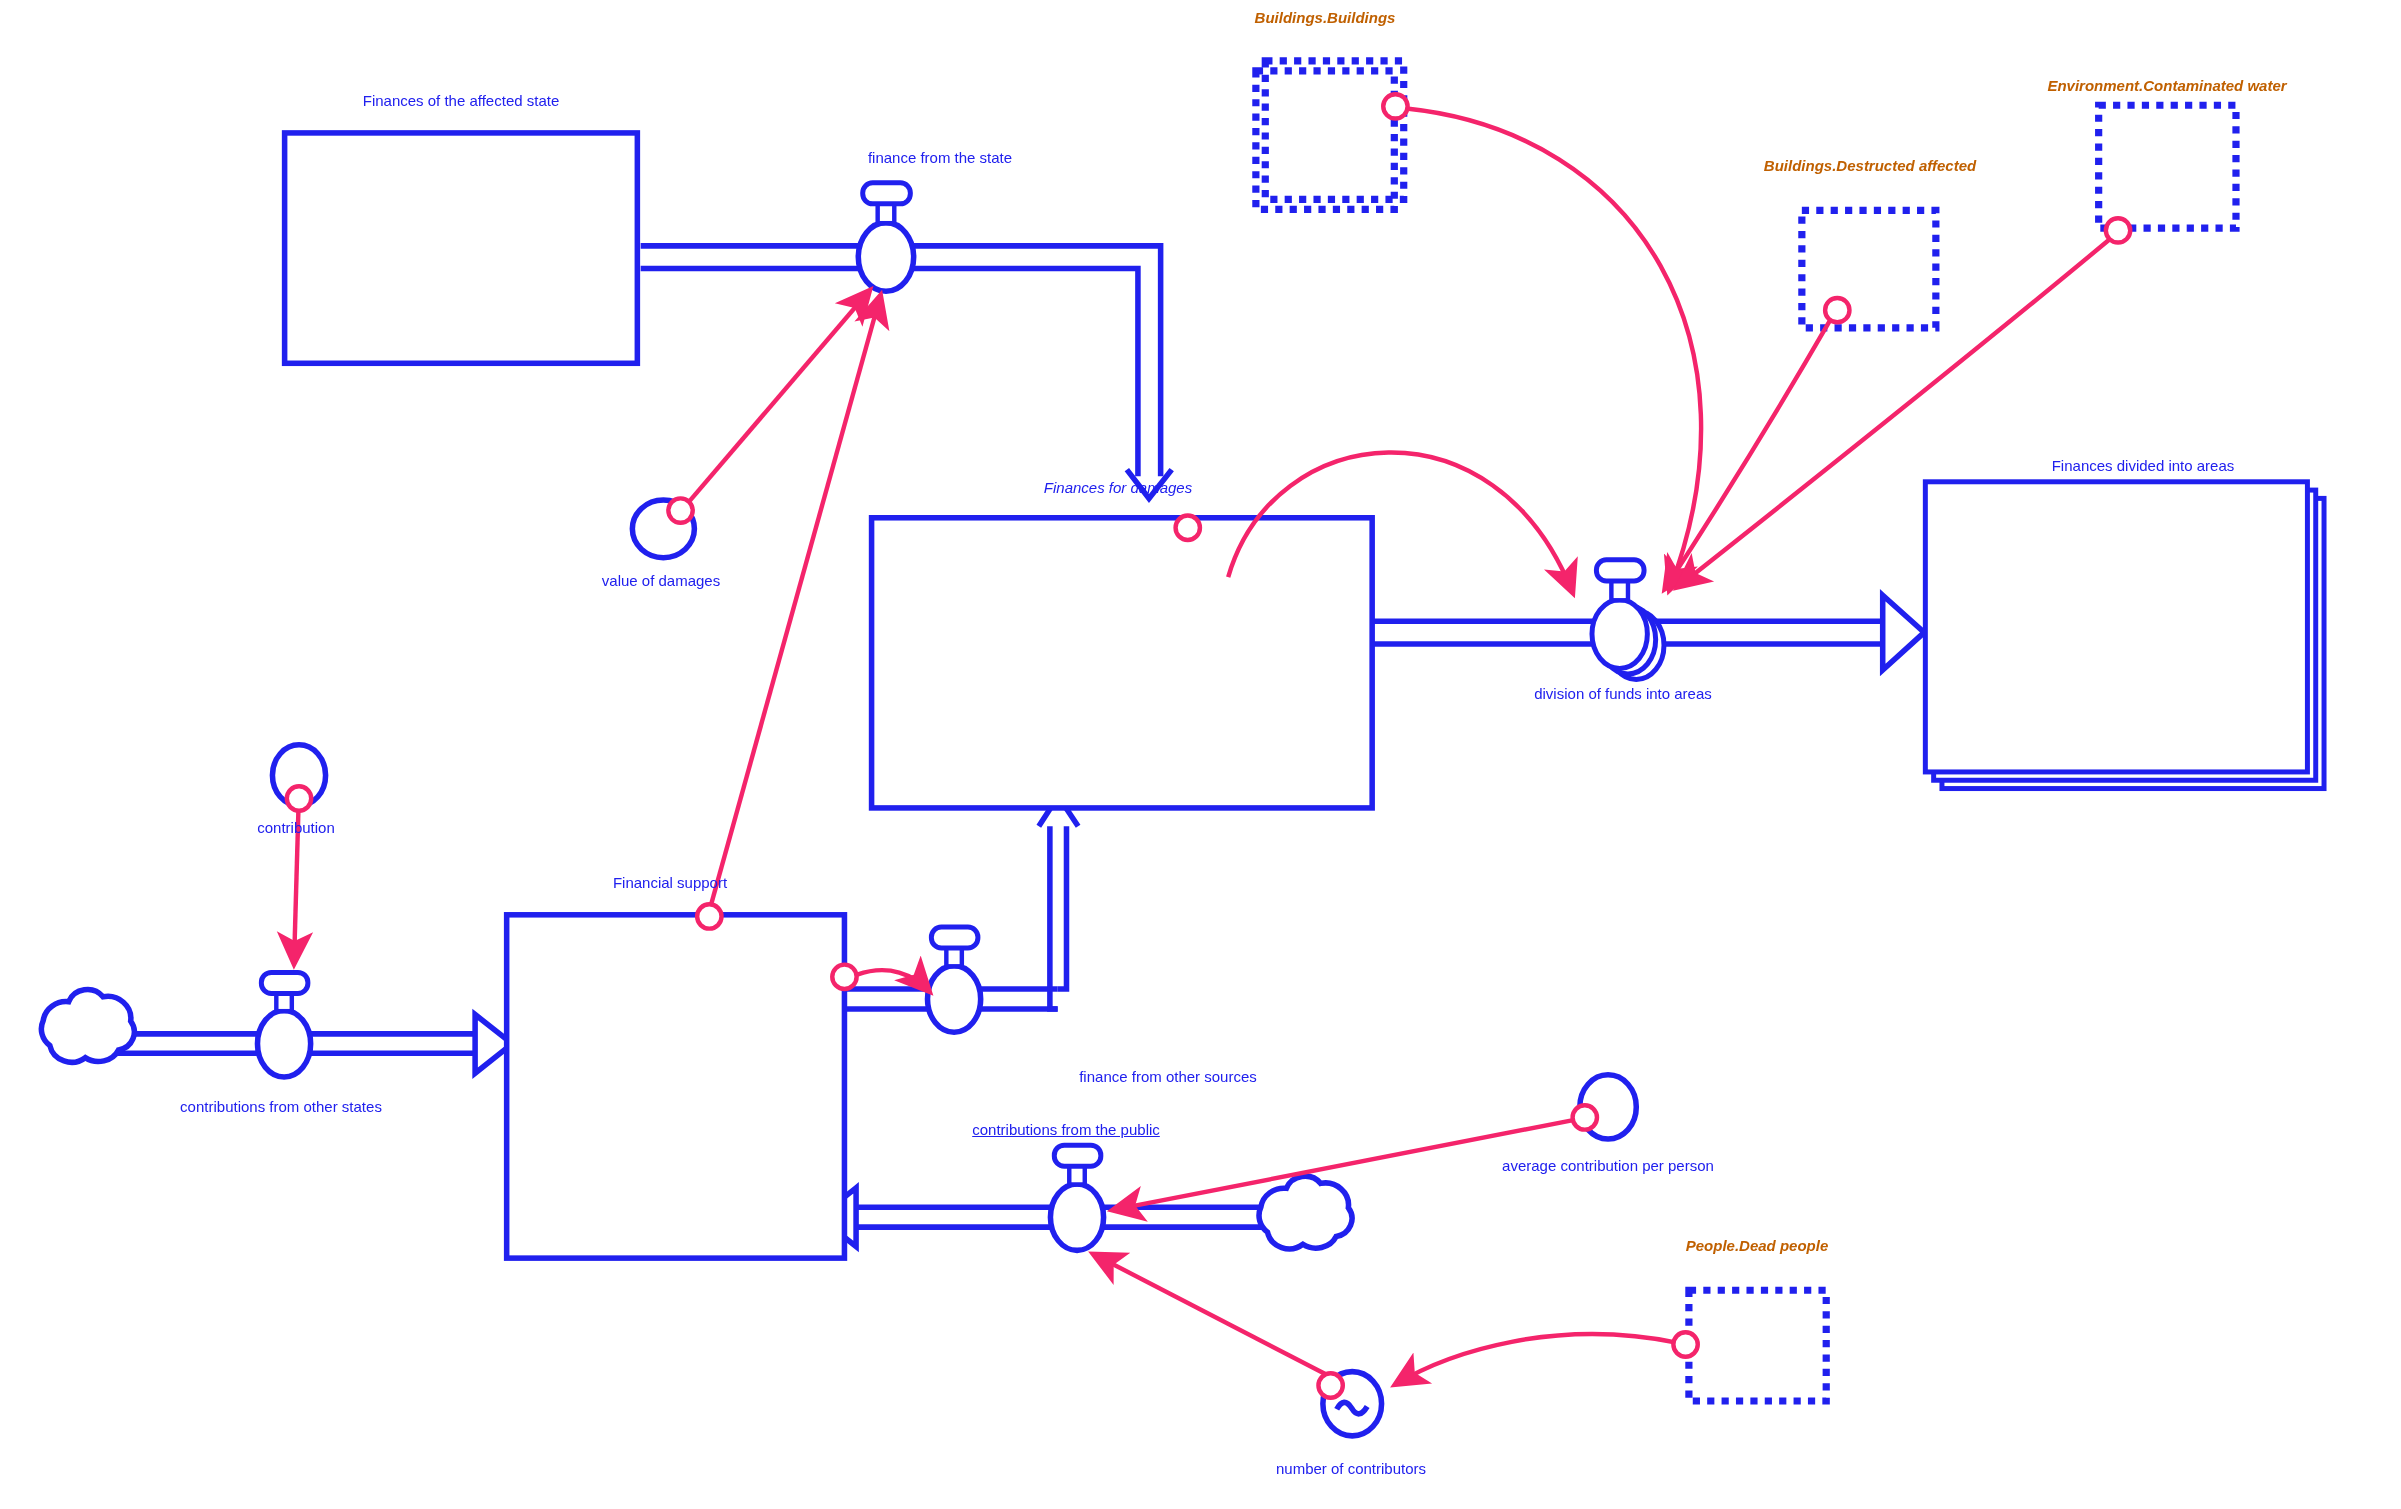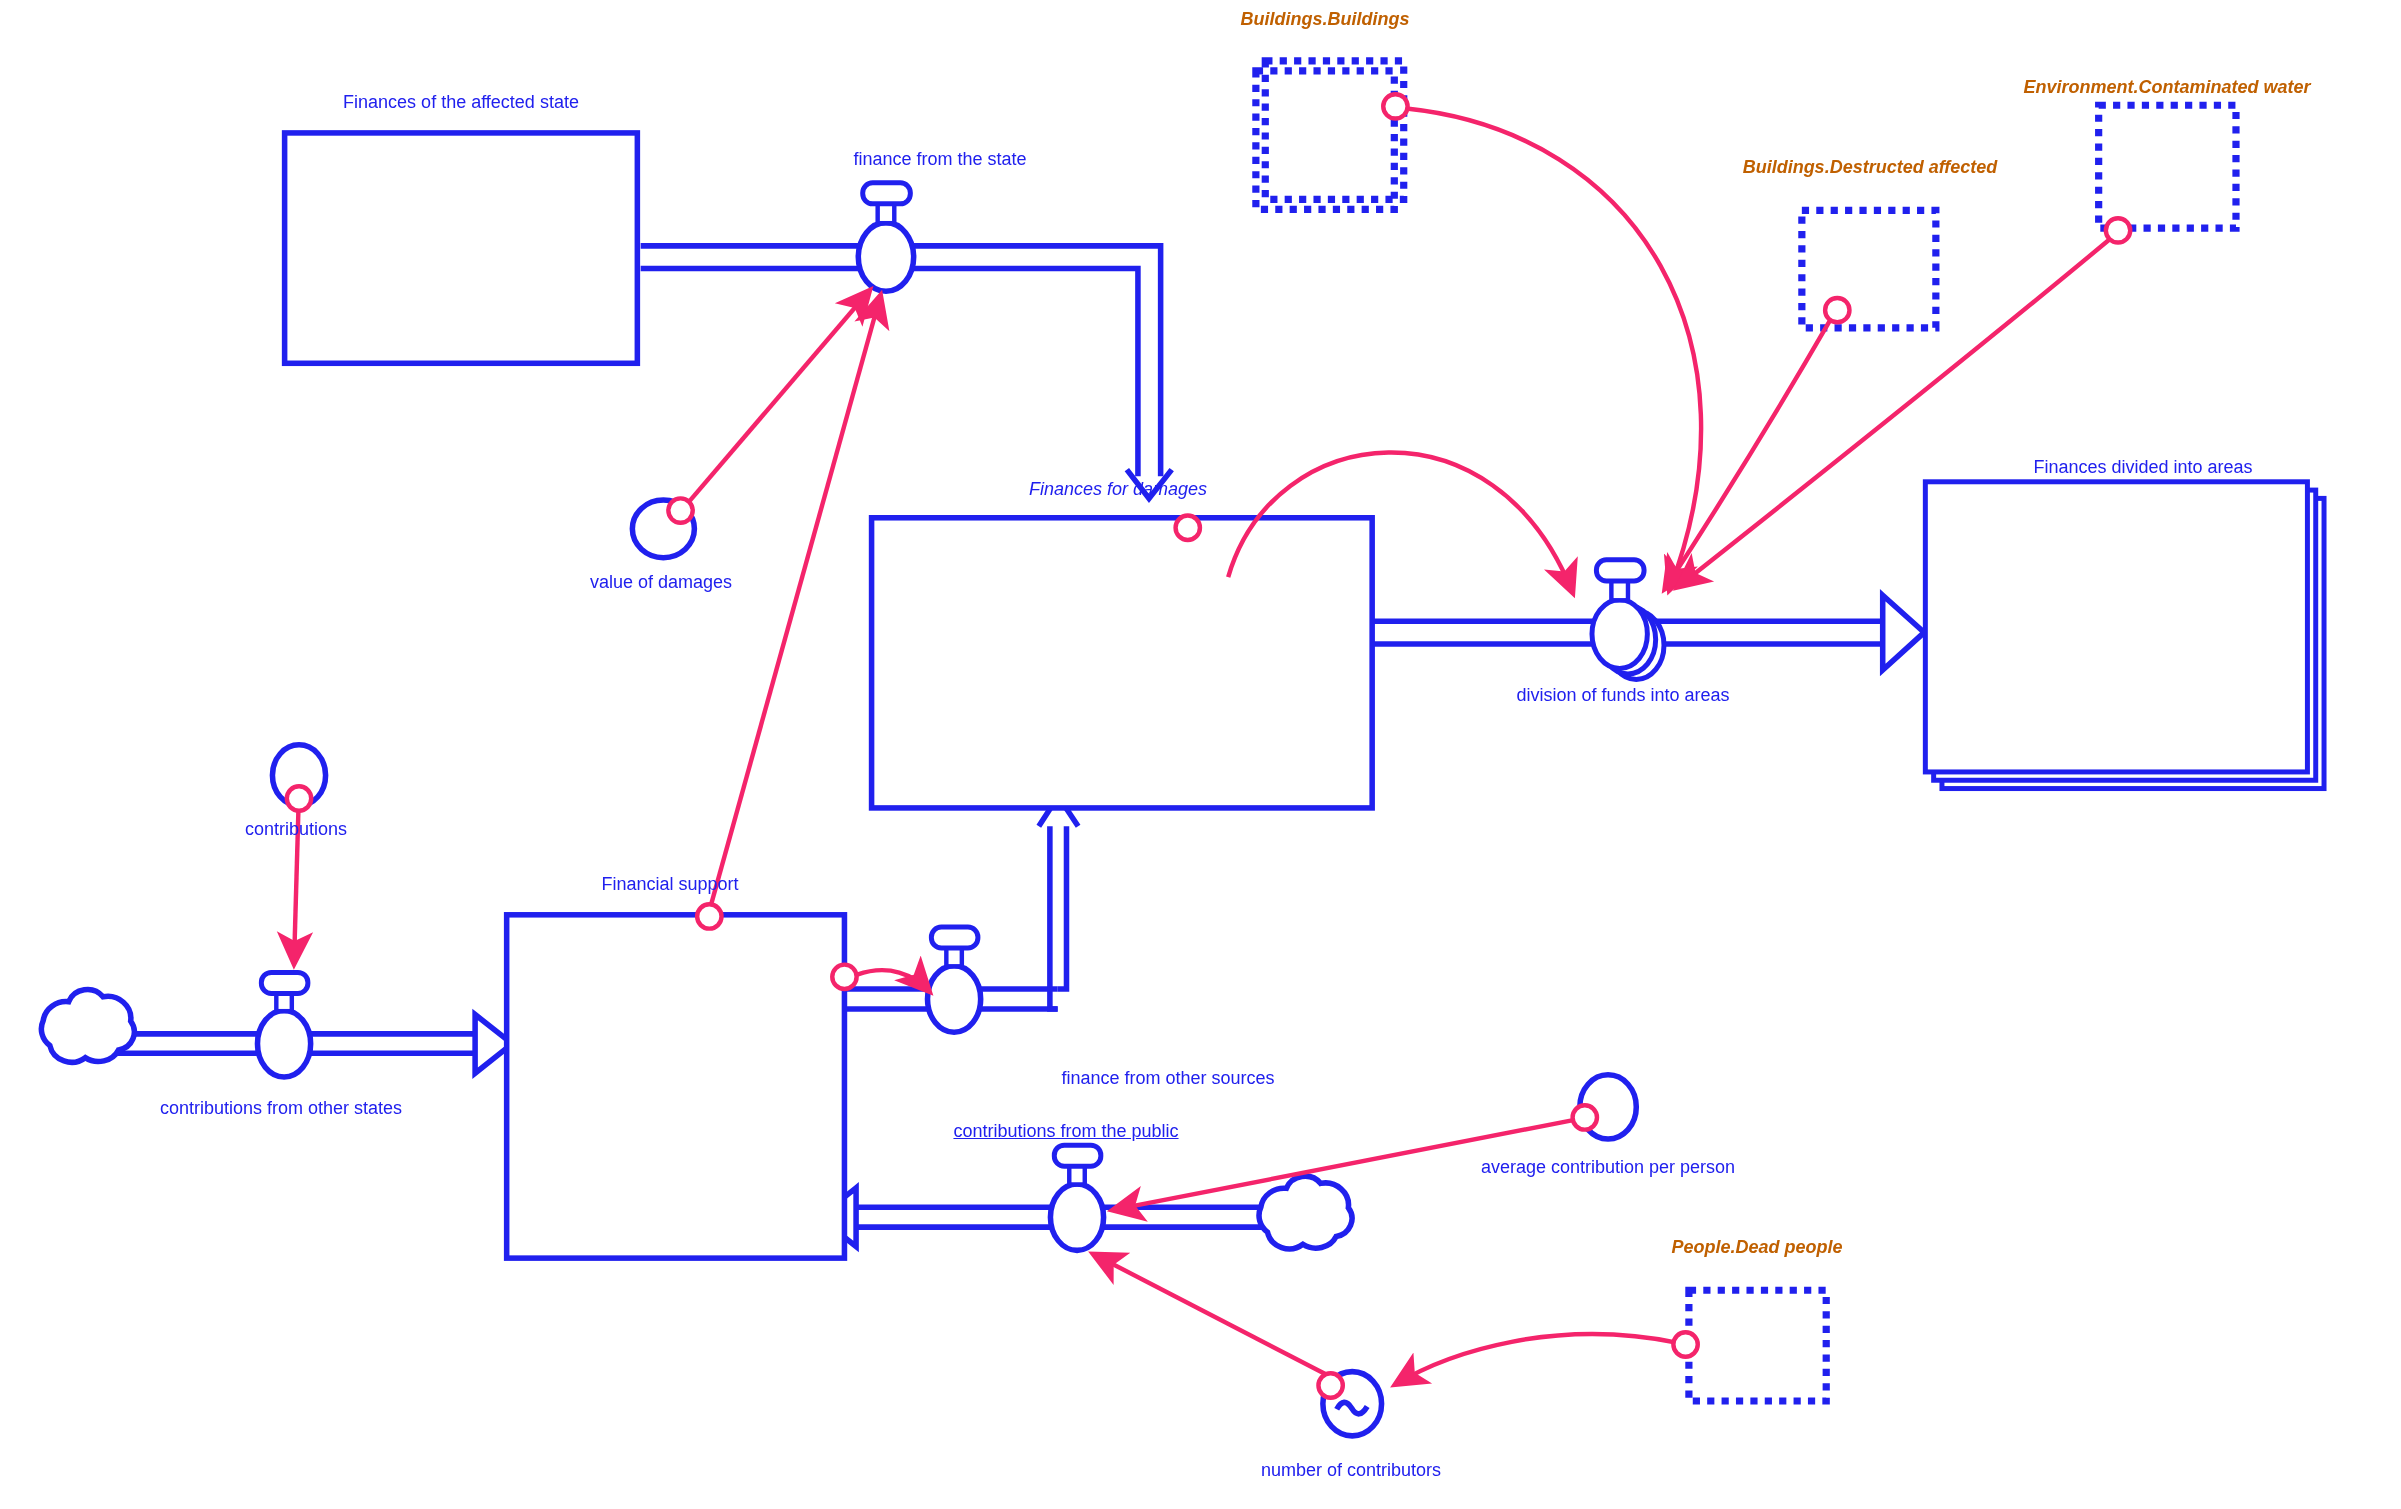--- a/index.html
+++ b/index.html
@@ -9,21 +9,21 @@
     width:2401px;height:1509px;
     overflow:hidden;
     position:relative;
   }
   #canvas{position:absolute;left:0;top:0;width:2401px;height:1509px;}
   svg{position:absolute;left:0;top:0;width:2401px;height:1509px;display:block;}
   .lbl{
     position:absolute;
     color:#2020ee;
     font-family:"Liberation Sans", sans-serif;
-    font-size:18px;
+    font-size:15px;
     white-space:nowrap;
     line-height:1;
     transform:translate(-50%,0);
   }
   .lbl.shadow{
     color:#c06000;
     font-style:italic;
     font-weight:bold;
   }
 </style>
@@ -219,21 +219,21 @@
     <ellipse cx="3044" cy="2428" rx="22" ry="22" fill="#ffffff" stroke="#f4246b" stroke-width="8"></ellipse>
   </g>
 </svg>
 
 <div class="lbl" style="left:461px;  top:93px;">Finances of the affected state</div>
 <div class="lbl" style="left:940px; top:150px;text-align:center;">finance from the state</div>
 <div class="lbl" style="left:1118px; top:480px;font-style:italic;">Finances for damages</div>
 <div class="lbl" style="left:661px; top:573px;">value of damages</div>
 <div class="lbl" style="left:2143px; top:438px;margin-top:20px;">Finances divided into areas</div>
 <div class="lbl" style="left:1623px; top:686px;">division of funds into areas</div>
-<div class="lbl" style="left:296px;  top:820px;">contributions</div>
+<div class="lbl" style="left:296px;  top:820px;">contribution</div>
 <div class="lbl" style="left:281px;  top:1099px;">contributions from other states</div>
 <div class="lbl" style="left:670px; top:875px;">Financial support</div>
 <div class="lbl" style="left:1160px; top:1069px;margin-left:8px;">finance from other sources</div>
 <div class="lbl" style="left:1066px; top:1122px;text-decoration:underline;">contributions from the public</div>
 <div class="lbl" style="left:1608px; top:1158px;">average contribution per person</div>
 <div class="lbl" style="left:1351px; top:1461px;">number of contributors</div>
 
 <div class="lbl shadow" style="left:1325px; top:10px;">Buildings.Buildings</div>
 <div class="lbl shadow" style="left:1870px; top:158px;">Buildings.Destructed affected</div>
 <div class="lbl shadow" style="left:2167px; top:78px;">Environment.Contaminated water</div>

